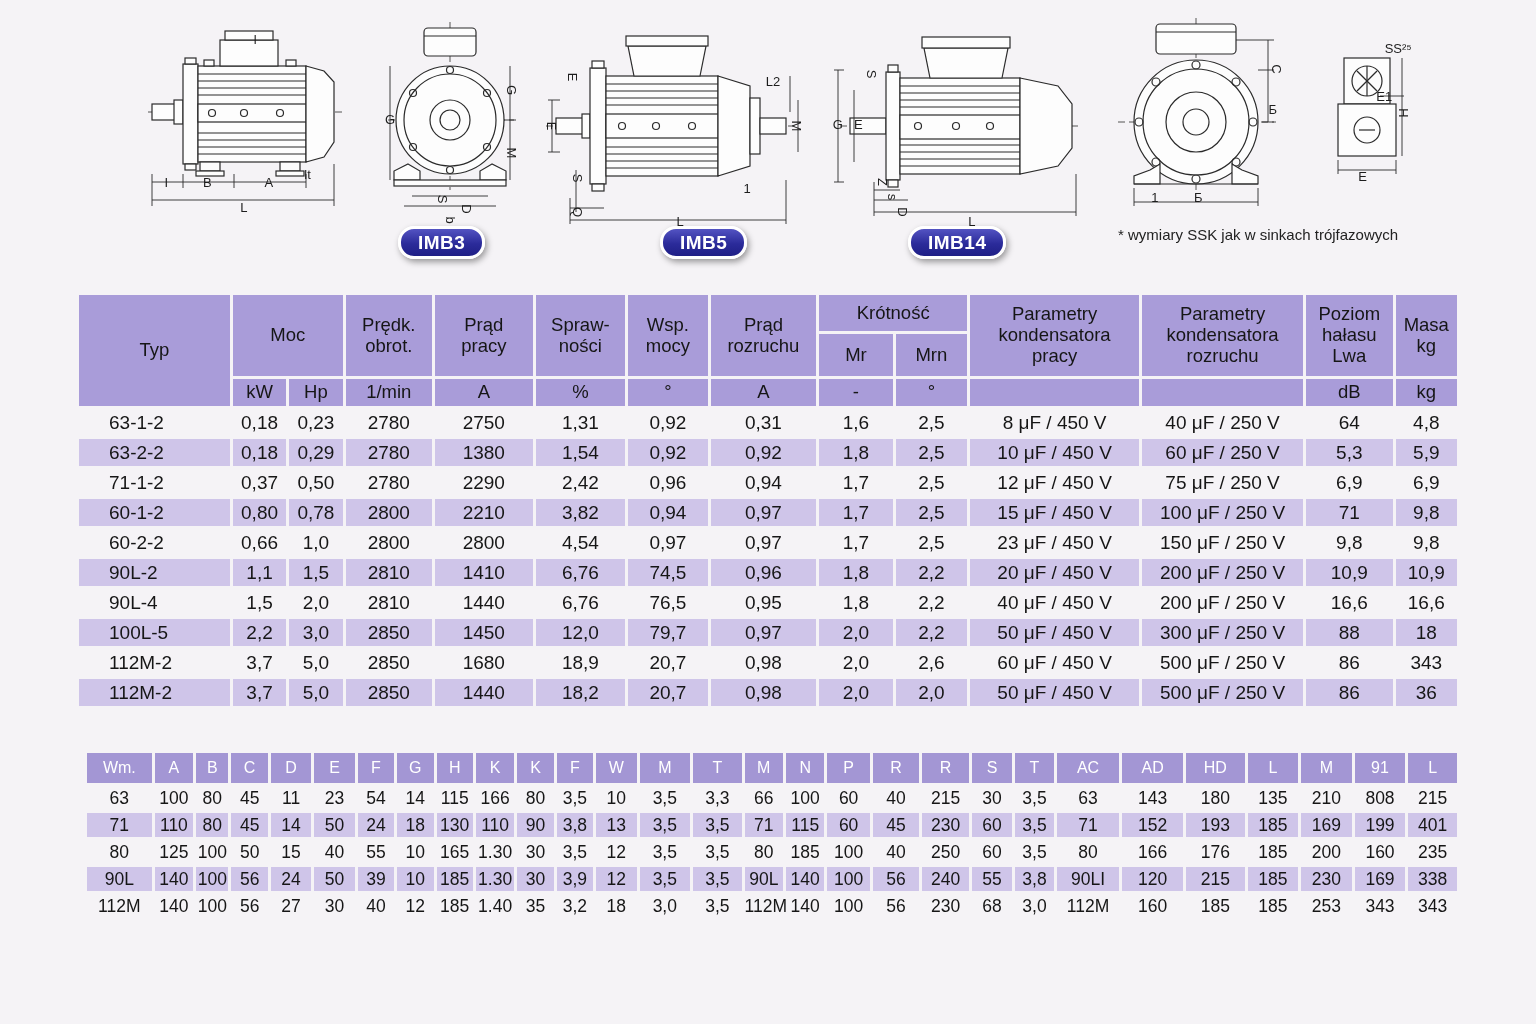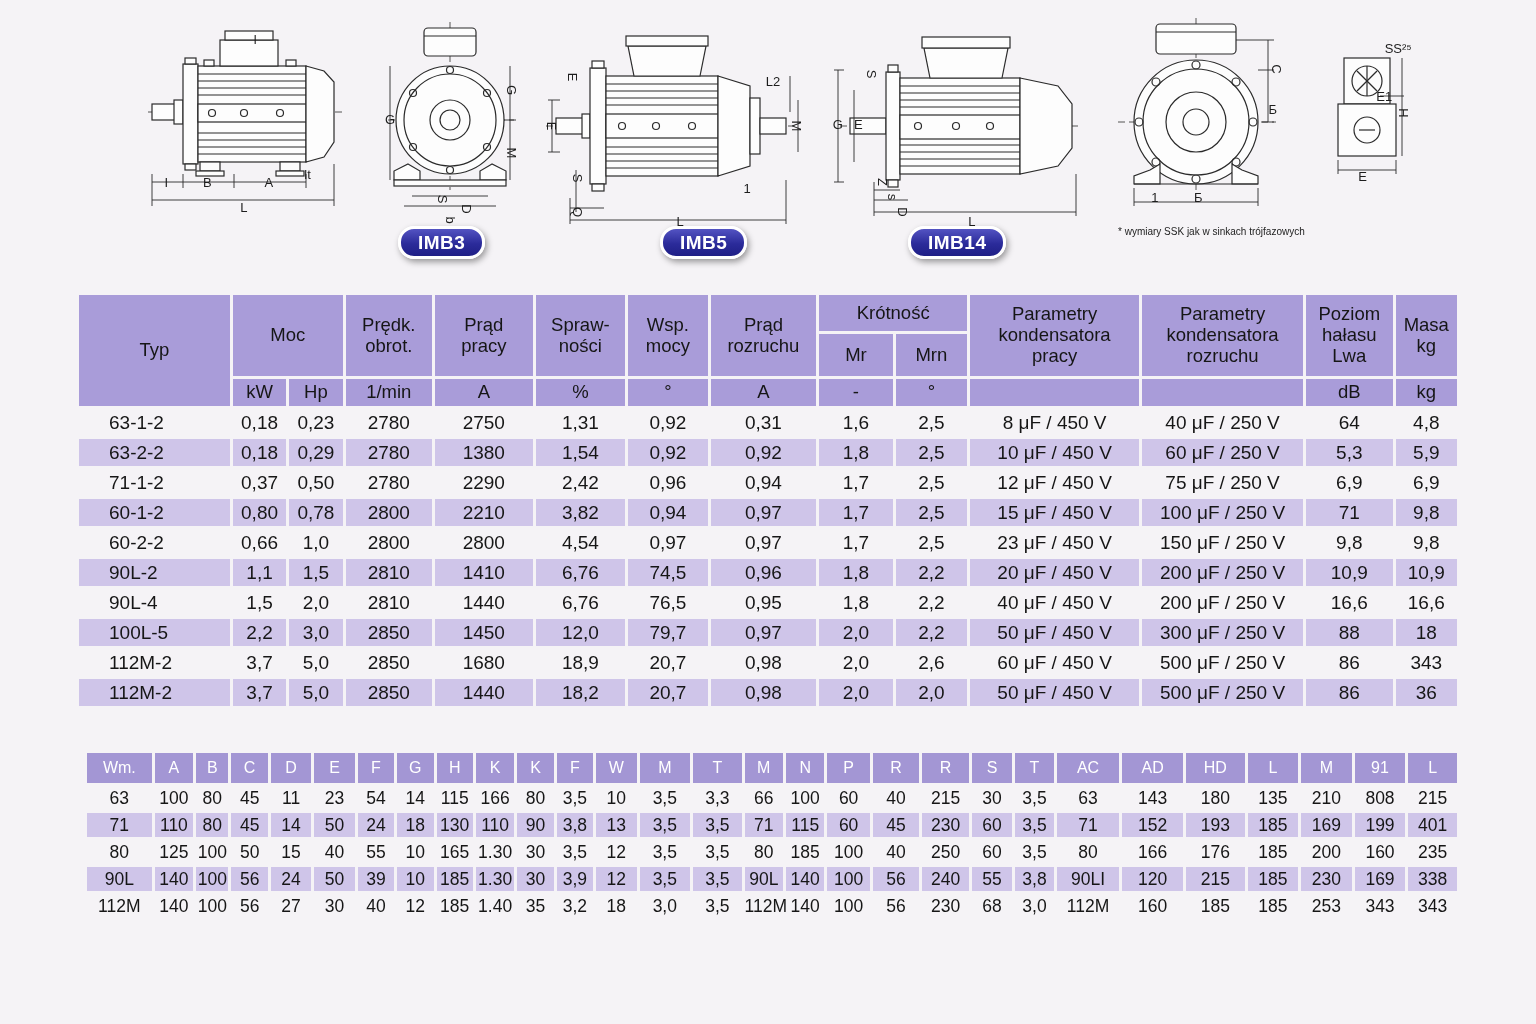--- a/index.html
+++ b/index.html
@@ -6,21 +6,21 @@
   #canvas{position:relative;width:1536px;height:1024px;background:#f5f3f6;
     font-family:"Liberation Sans",sans-serif;color:#161616;overflow:hidden;}
   
   .fig{position:absolute;}
   .fig svg{display:block;}
   .figlabel{position:absolute;font-size:13px;color:#1d1d1d;transform:translate(-50%,-50%);white-space:nowrap;}
   .badge{position:absolute;height:27px;padding:0 17px;line-height:27px;text-align:center;
     background:linear-gradient(180deg,#5353c2 0%,#2b2b9a 55%,#1f1f86 100%);
     border:3px solid #fff;border-radius:16px;color:#fff;font-weight:bold;font-size:19px;
     letter-spacing:.5px;box-shadow:2px 3px 6px rgba(0,0,0,.38);}
-  .footnote{position:absolute;left:1118px;top:226px;font-size:10px;color:#222;}
+  .footnote{position:absolute;left:1118px;top:226px;font-size:15px;color:#222;}
   
   table{border-collapse:separate;border-spacing:3px;table-layout:fixed;}
   .spec{position:absolute;left:76px;top:292px;width:1384px;font-size:19px;}
   .spec th{background:#a99cd9;font-weight:normal;font-size:18.5px;line-height:1.12;
     white-space:pre-line;padding:1px 0;}
   .spec tr.h1 th{height:34px;} .spec tr.h2 th{height:40px;} .spec tr.h3 th{height:25px;}
   .spec td{text-align:center;height:27px;padding:0;}
   .spec tr.stripe td{background:#cfc5e9;}
   .spec td.typ{text-align:left;padding-left:30px;}
   

